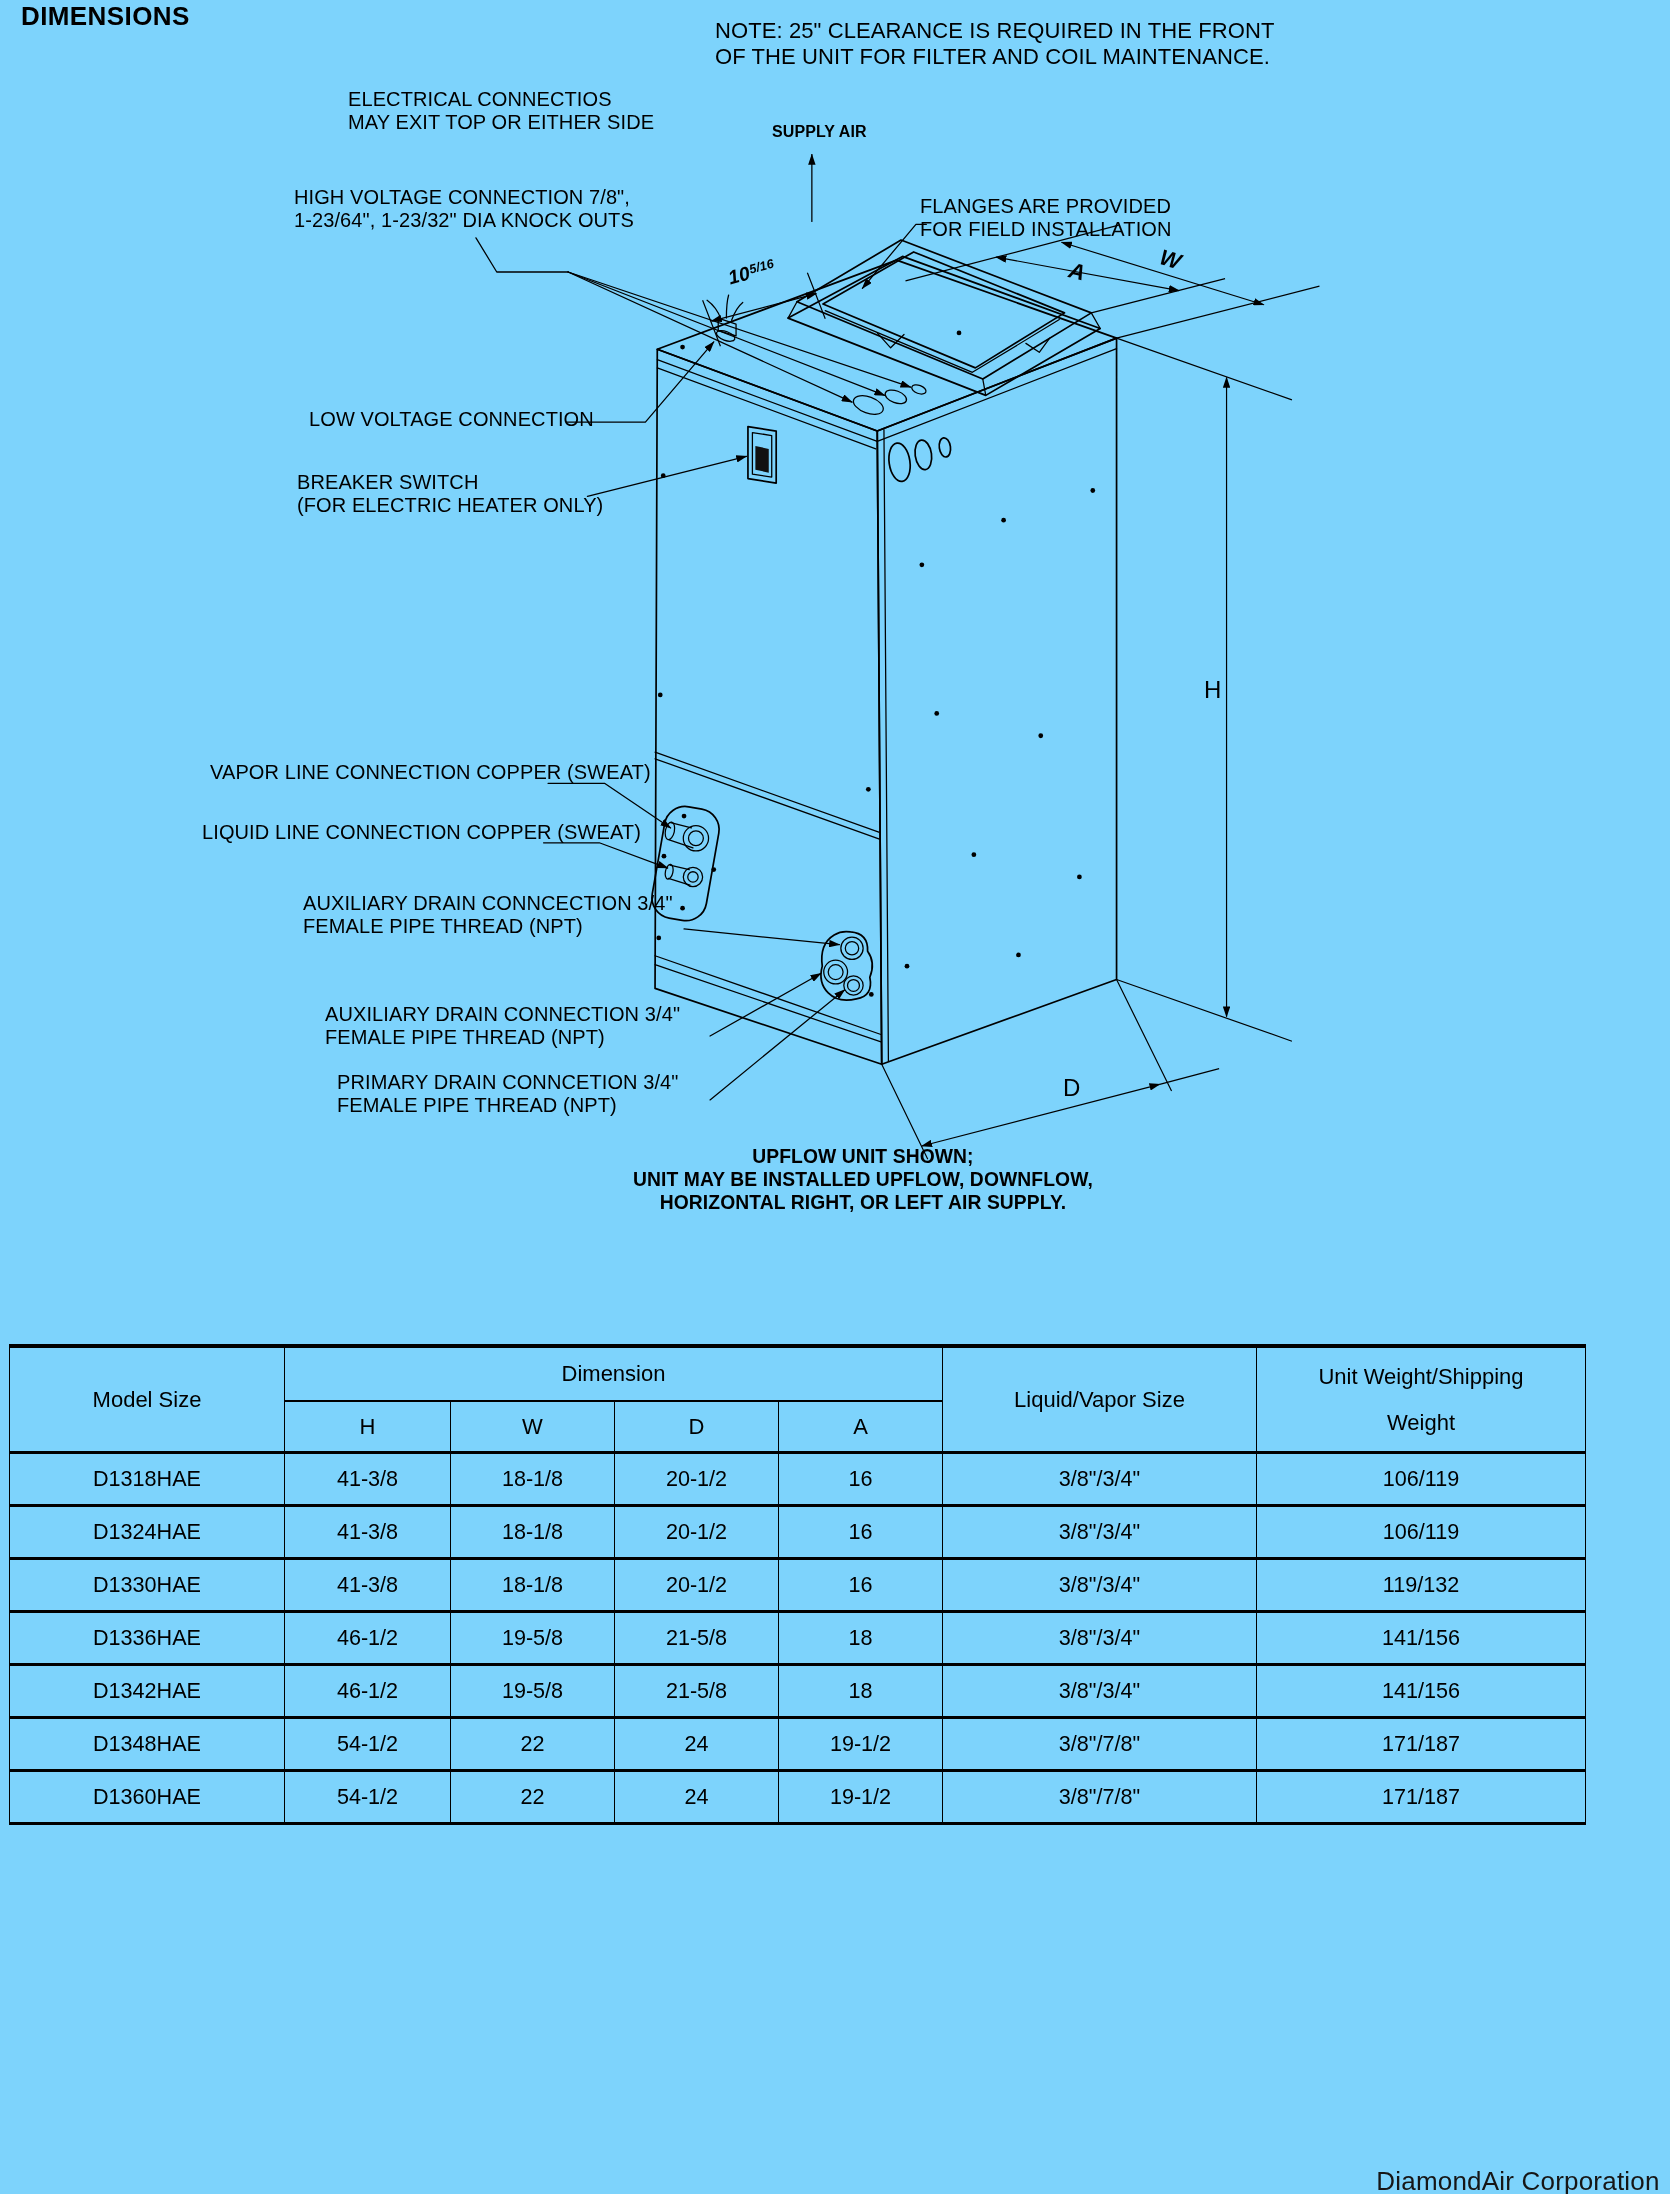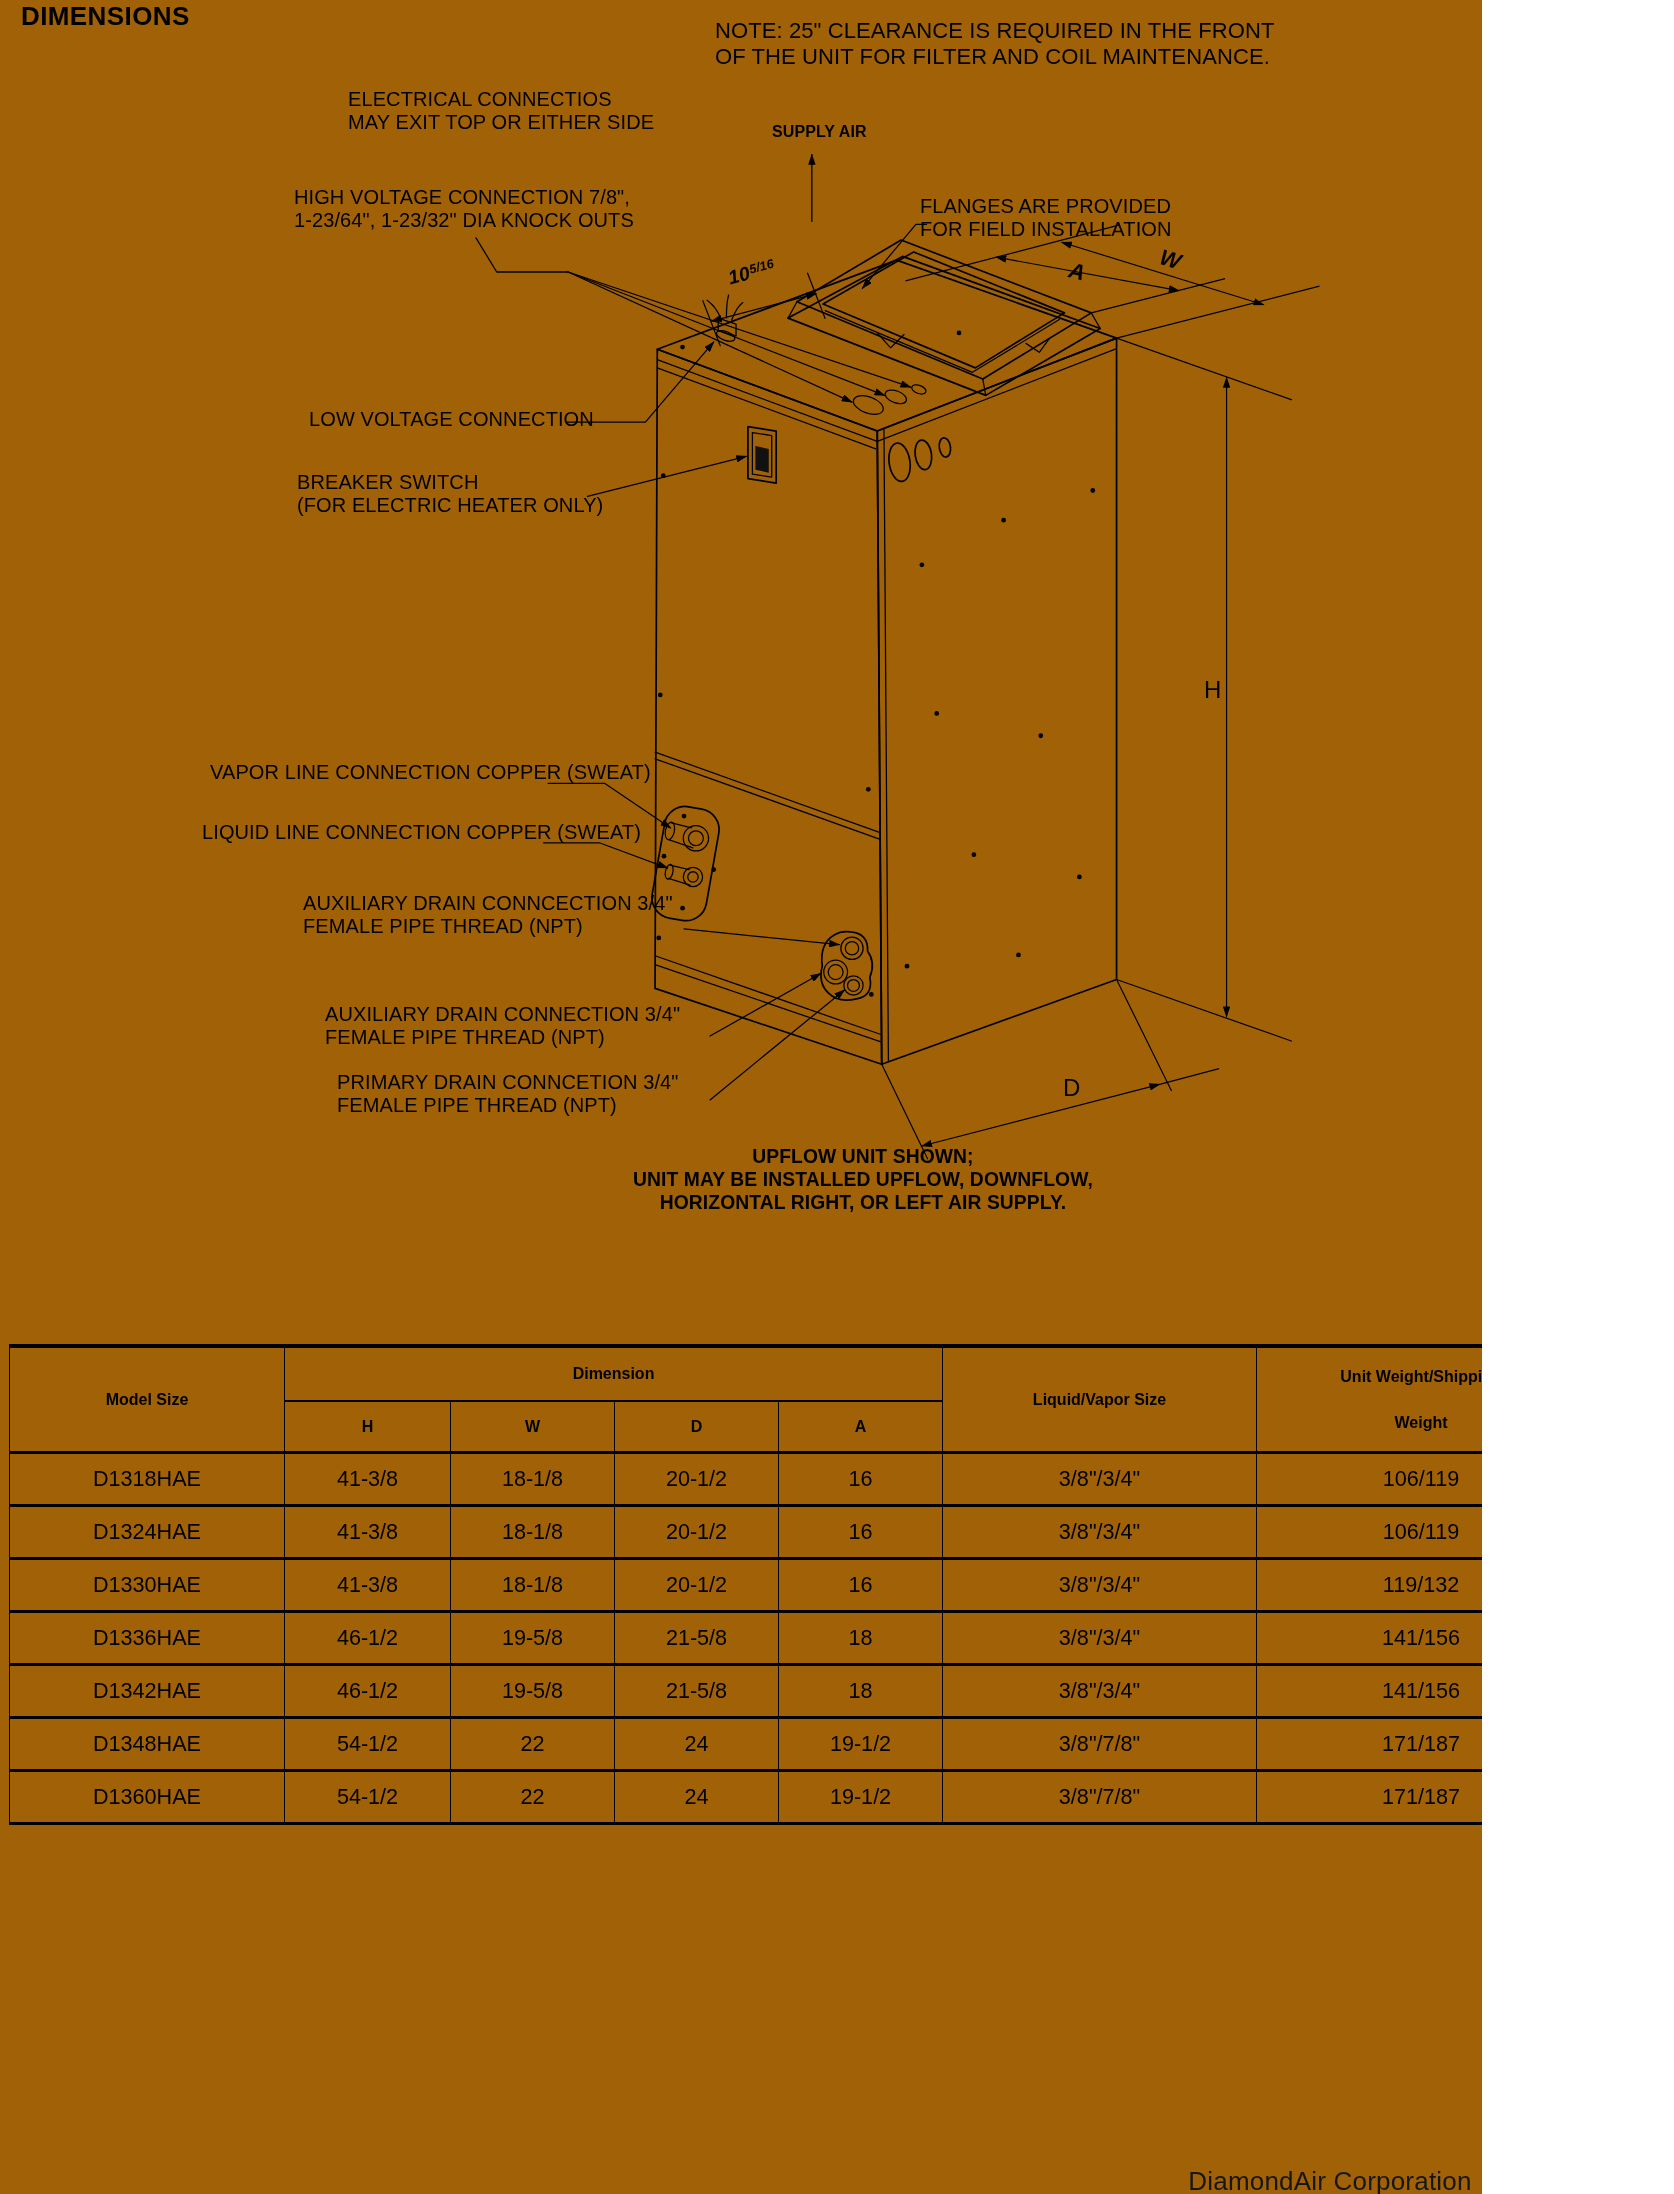--- a/index.html
+++ b/index.html
@@ -1,16 +1,16 @@
 <!DOCTYPE html>
 <html style="font-size:12px"><head>
 <meta charset="utf-8">
 <style>
   html,body{margin:0;padding:0;background:#fff;}
-  .page{position:relative;width:1482px;height:2194px;background:#a16207;
+  .page{position:relative;width:1670px;height:2194px;background:#7dd3fc;
         font-family:"Liberation Sans", sans-serif;color:#000;overflow:hidden;}
   .lbl{position:absolute;font-size:20px;line-height:23px;white-space:nowrap;letter-spacing:0.1px;}
   .title{font-size:26px;font-weight:bold;letter-spacing:0.4px;}
   .note{font-size:22px;line-height:26px;}
   .supply{font-size:16px;font-weight:bold;}
   .upflow{font-weight:bold;font-size:19.3px;line-height:23px;}
   .dimletter{font-size:24px;}
   .dimrot{font-style:italic;font-weight:bold;font-size:21px;}
   .d10{font-style:italic;font-weight:bold;font-size:19.3px;transform:rotate(-15deg);transform-origin:left top;}
   .d10 .frac{font-size:12.6px;vertical-align:5.2px;margin-left:0.7px;}
@@ -21,21 +21,21 @@
   svg .dim{stroke:#000;fill:none;stroke-width:1.6;}
   svg .dk{fill:#111;stroke:none;}
   svg .dot{fill:#000;stroke:none;}
   
   table.spec{position:absolute;left:9px;top:1344px;width:1574px;border-collapse:collapse;
              border-top:4.5px solid #000;border-bottom:3.7px solid #000;
              border-left:1.5px solid #000;border-right:1.5px solid #000;
              font-size:21.6px;table-layout:fixed;}
   table.spec th, table.spec td{border-left:1.5px solid #000;border-right:1.5px solid #000;
              text-align:center;font-weight:normal;padding:0;}
-  table.spec th{font-weight:bold;font-size:16px;}
+  table.spec th{font-weight:normal;font-size:22px;}
   tr.hrow1 th{height:52px;}
   tr.hrow2 th{height:49px;border-bottom:3.7px solid #000;}
   th.dimspan{border-bottom:2.2px solid #000;}
   tr.data td{height:50px;border-top:3px solid #000;}
   td.model, th.model{text-align:left;padding-left:12px;}
   th.wt div{line-height:46px;}
 </style>
 </head>
 <body>
 

